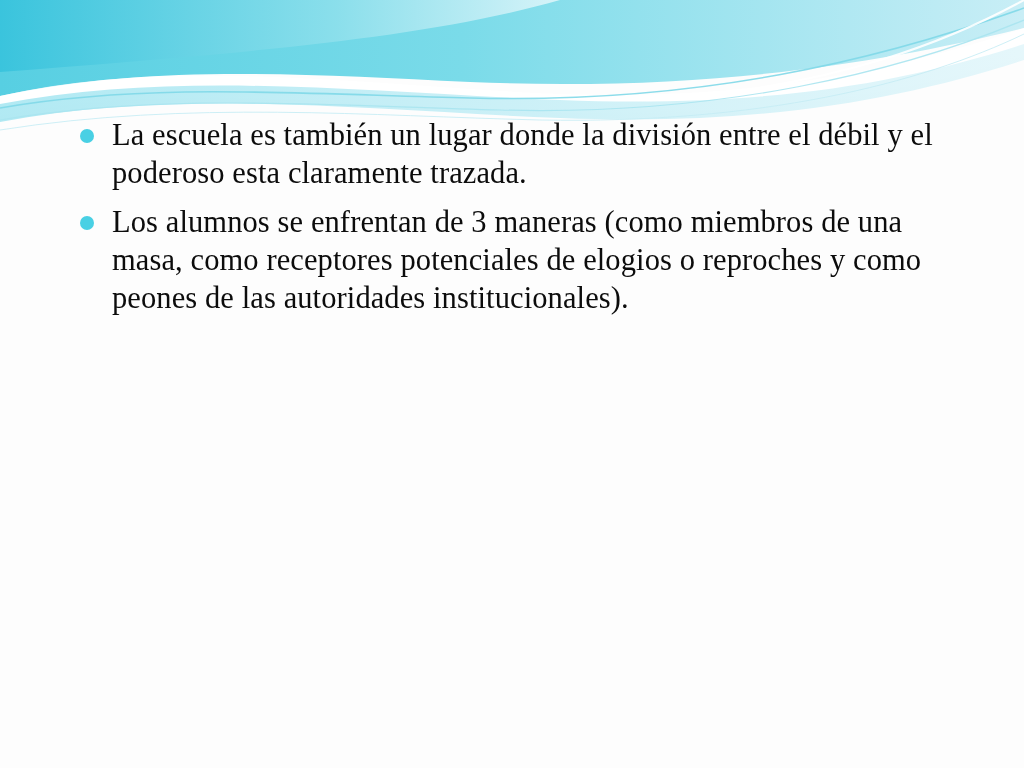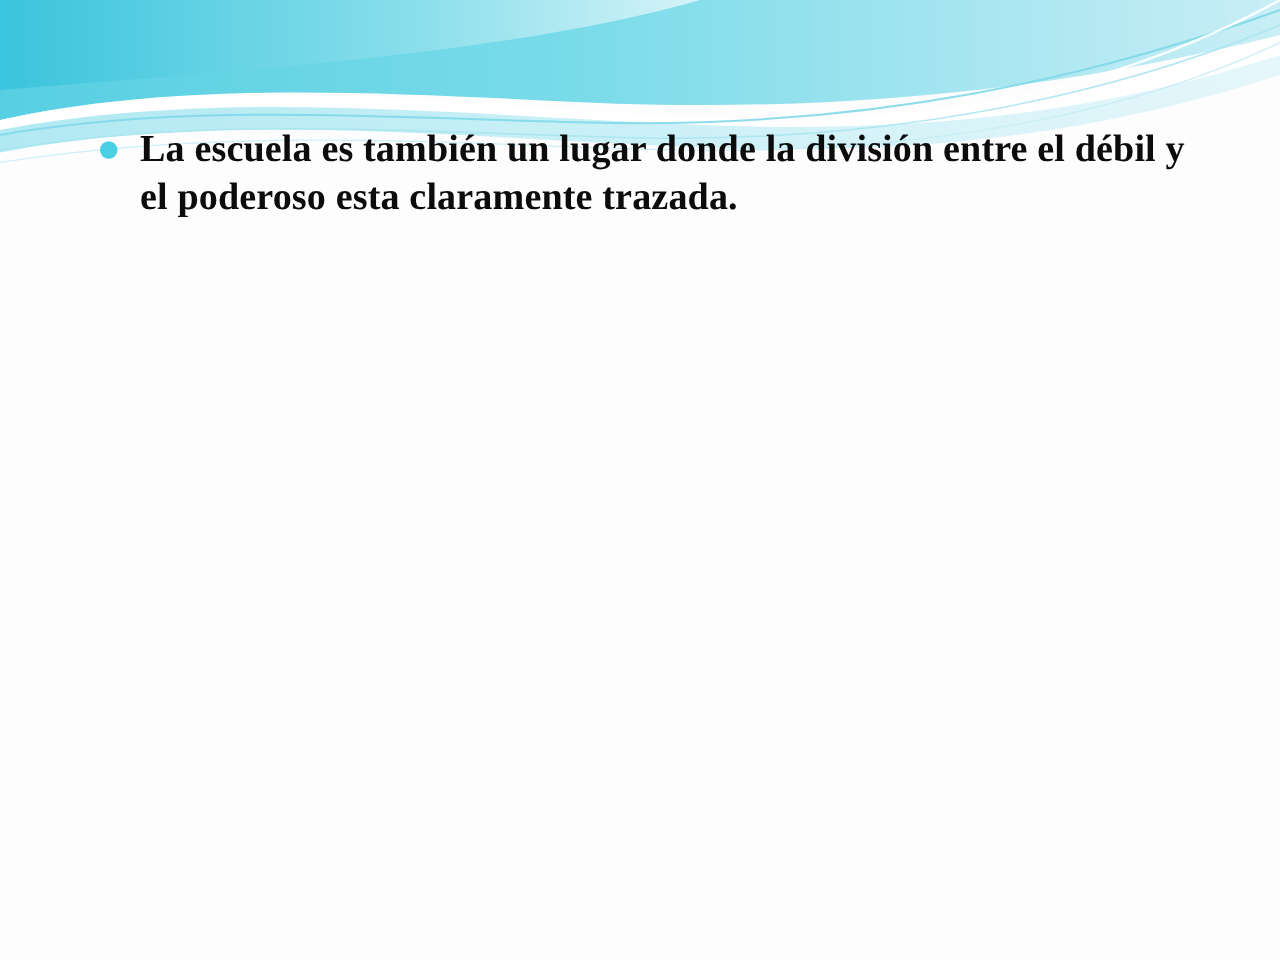--- a/index.html
+++ b/index.html
@@ -24,23 +24,22 @@
     position: absolute;
     top: 0;
     left: 0;
     width: 1024px;
     height: 200px;
     pointer-events: none;
   }
   .content {
     position: absolute;
     left: 70px;
-    top: 100px;
+    top: 116px;
     width: 890px;
-    font-weight: bold;
   }
   ul.bullet-list {
     list-style: none;
     margin: 0;
     padding: 0;
   }
   li.bullet-item {
     position: relative;
     padding-left: 42px;
     margin-bottom: 10px;
@@ -98,16 +97,20 @@
     <path d="M1024,34 C920,84 760,124 540,120 C370,116 190,100 0,130" fill="none" stroke="#c5ecf4" stroke-width="1" opacity="0.85"></path>
     <path d="M1024,0 C940,46 840,80 700,96" fill="none" stroke="#ffffff" stroke-width="2" opacity="0.9"></path>
   </svg>
 
   <div class="content">
     <ul class="bullet-list">
       <li class="bullet-item">
         <span class="bullet-marker"></span>
         <span class="bullet-text">La escuela es también un lugar donde la división entre el débil y el poderoso esta claramente trazada.</span>
       </li>
+      <li class="bullet-item">
+        <span class="bullet-marker"></span>
+        <span class="bullet-text">Los alumnos se enfrentan de 3 maneras (como miembros de una masa, como receptores potenciales de elogios o reproches y como peones de las autoridades institucionales).</span>
+      </li>
     </ul>
   </div>
 
 </div>
 
 </body></html>

